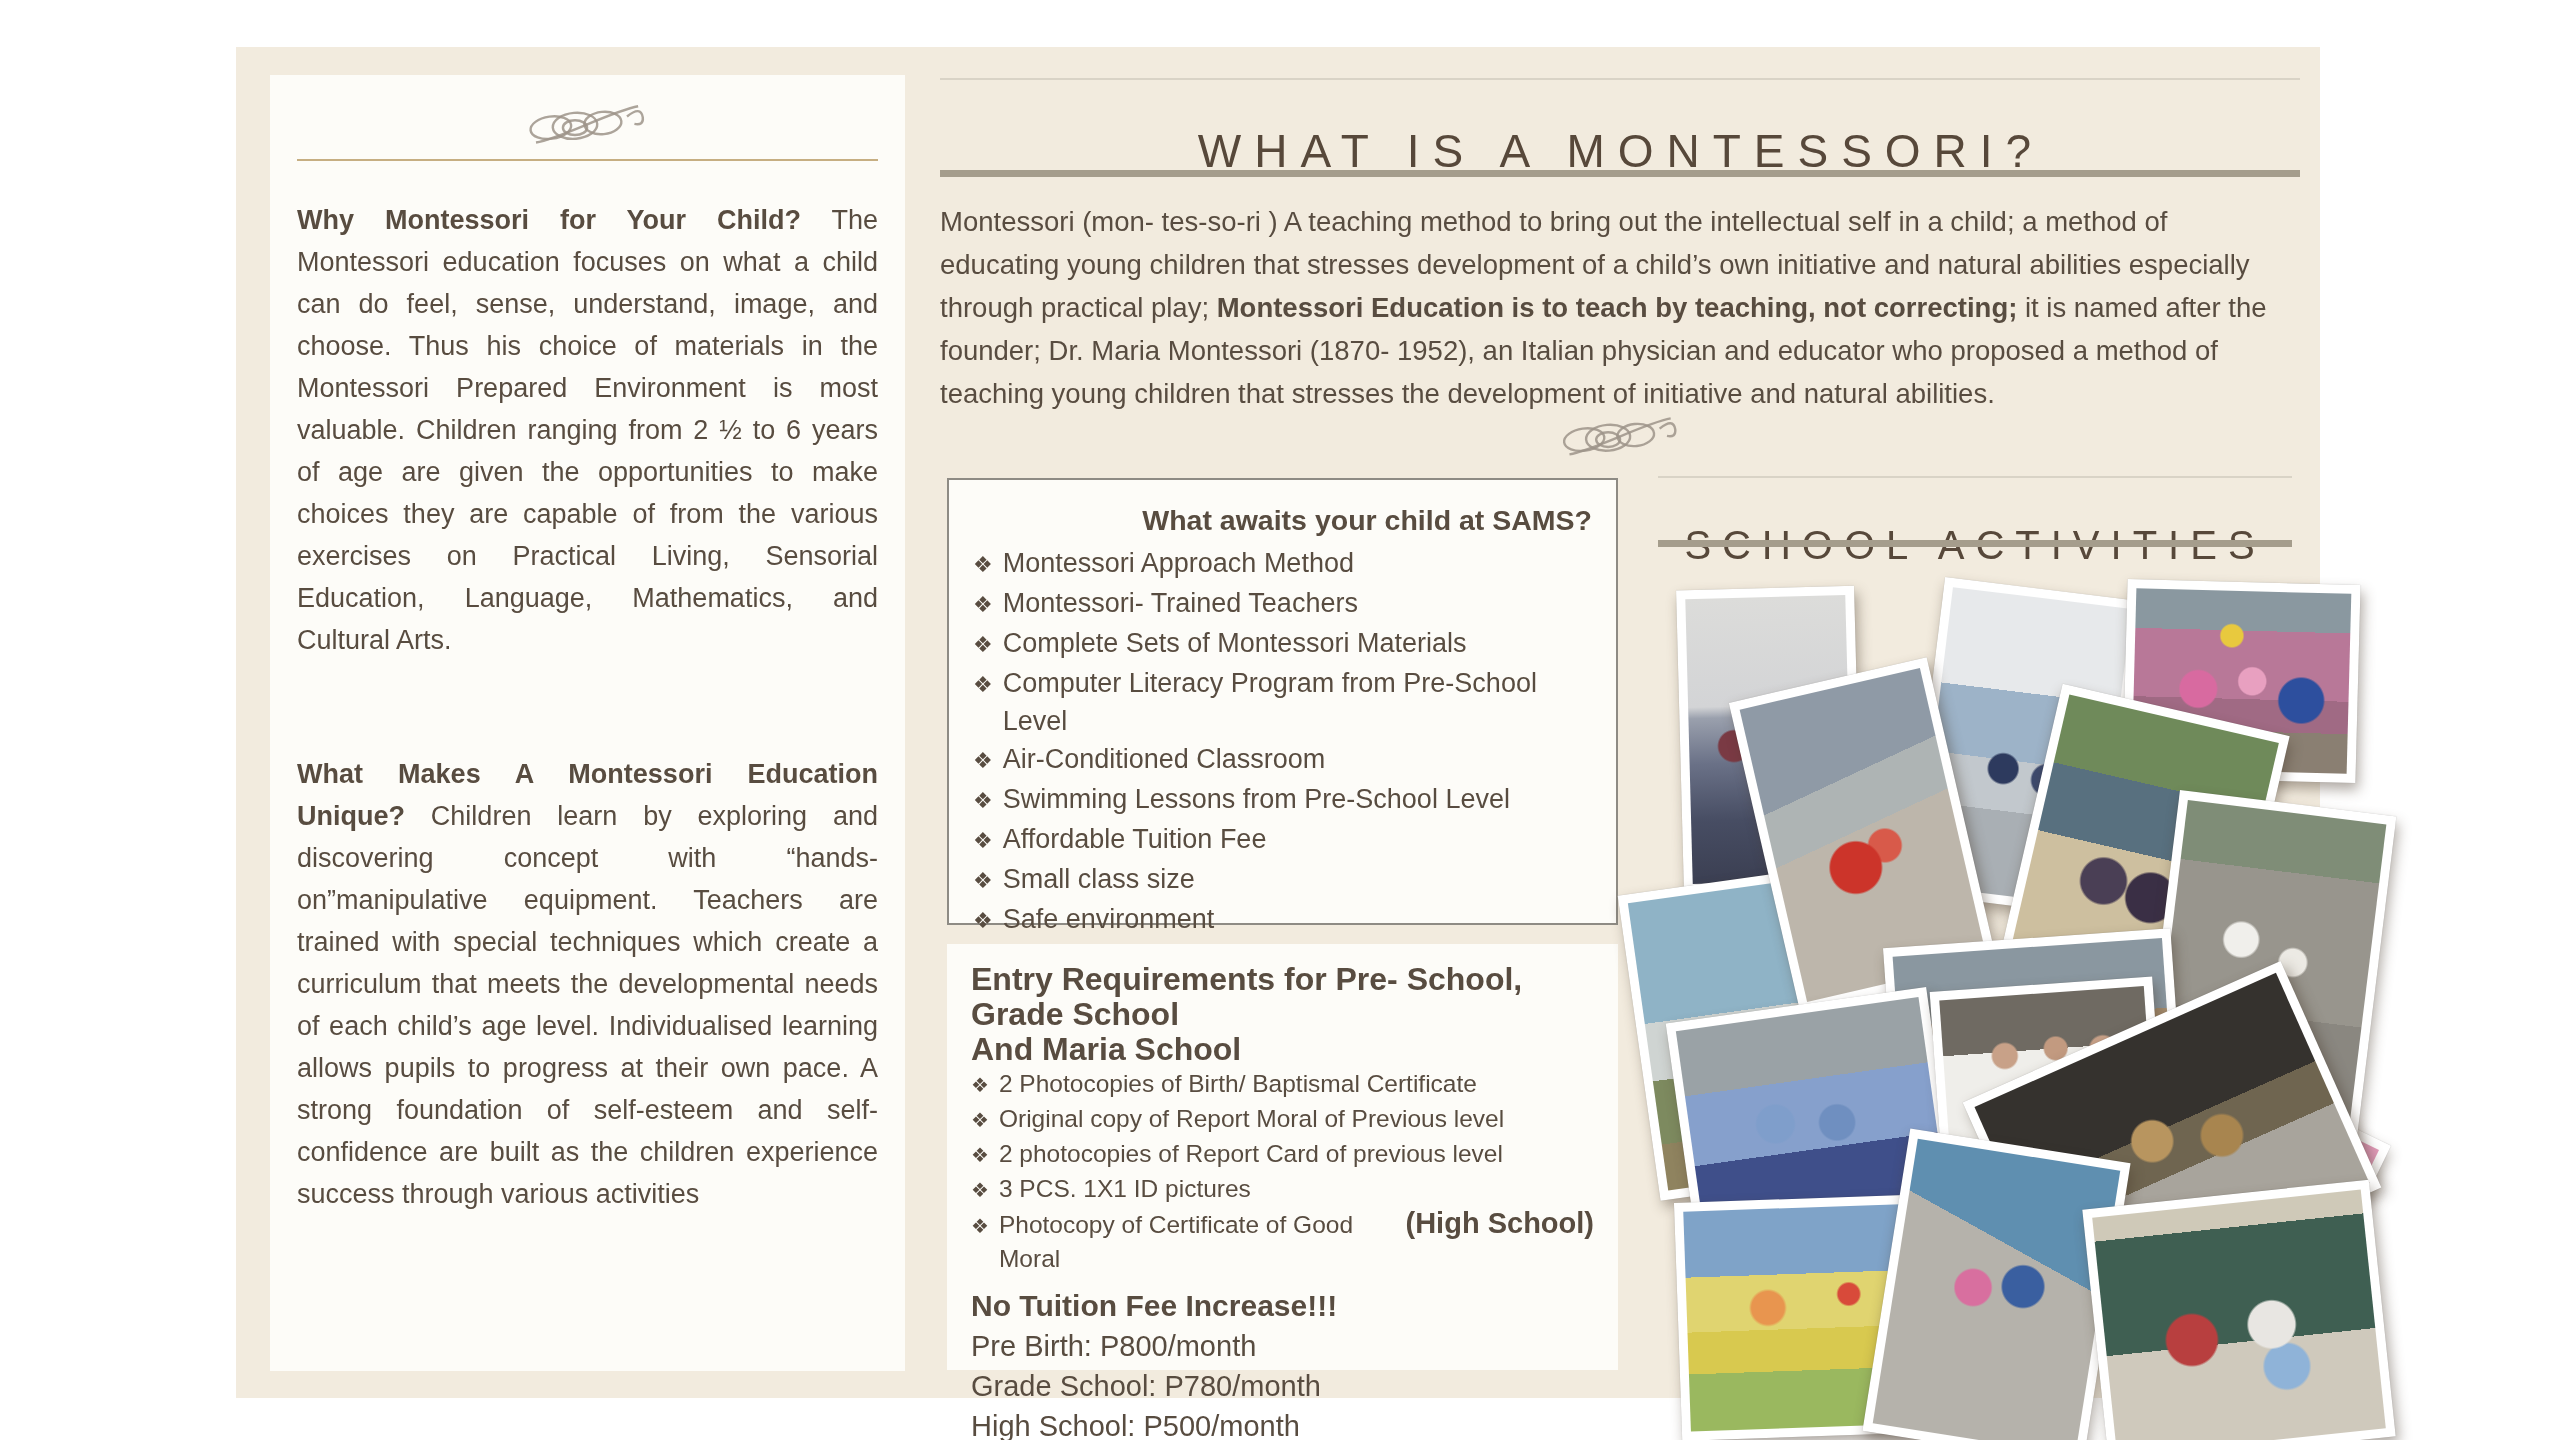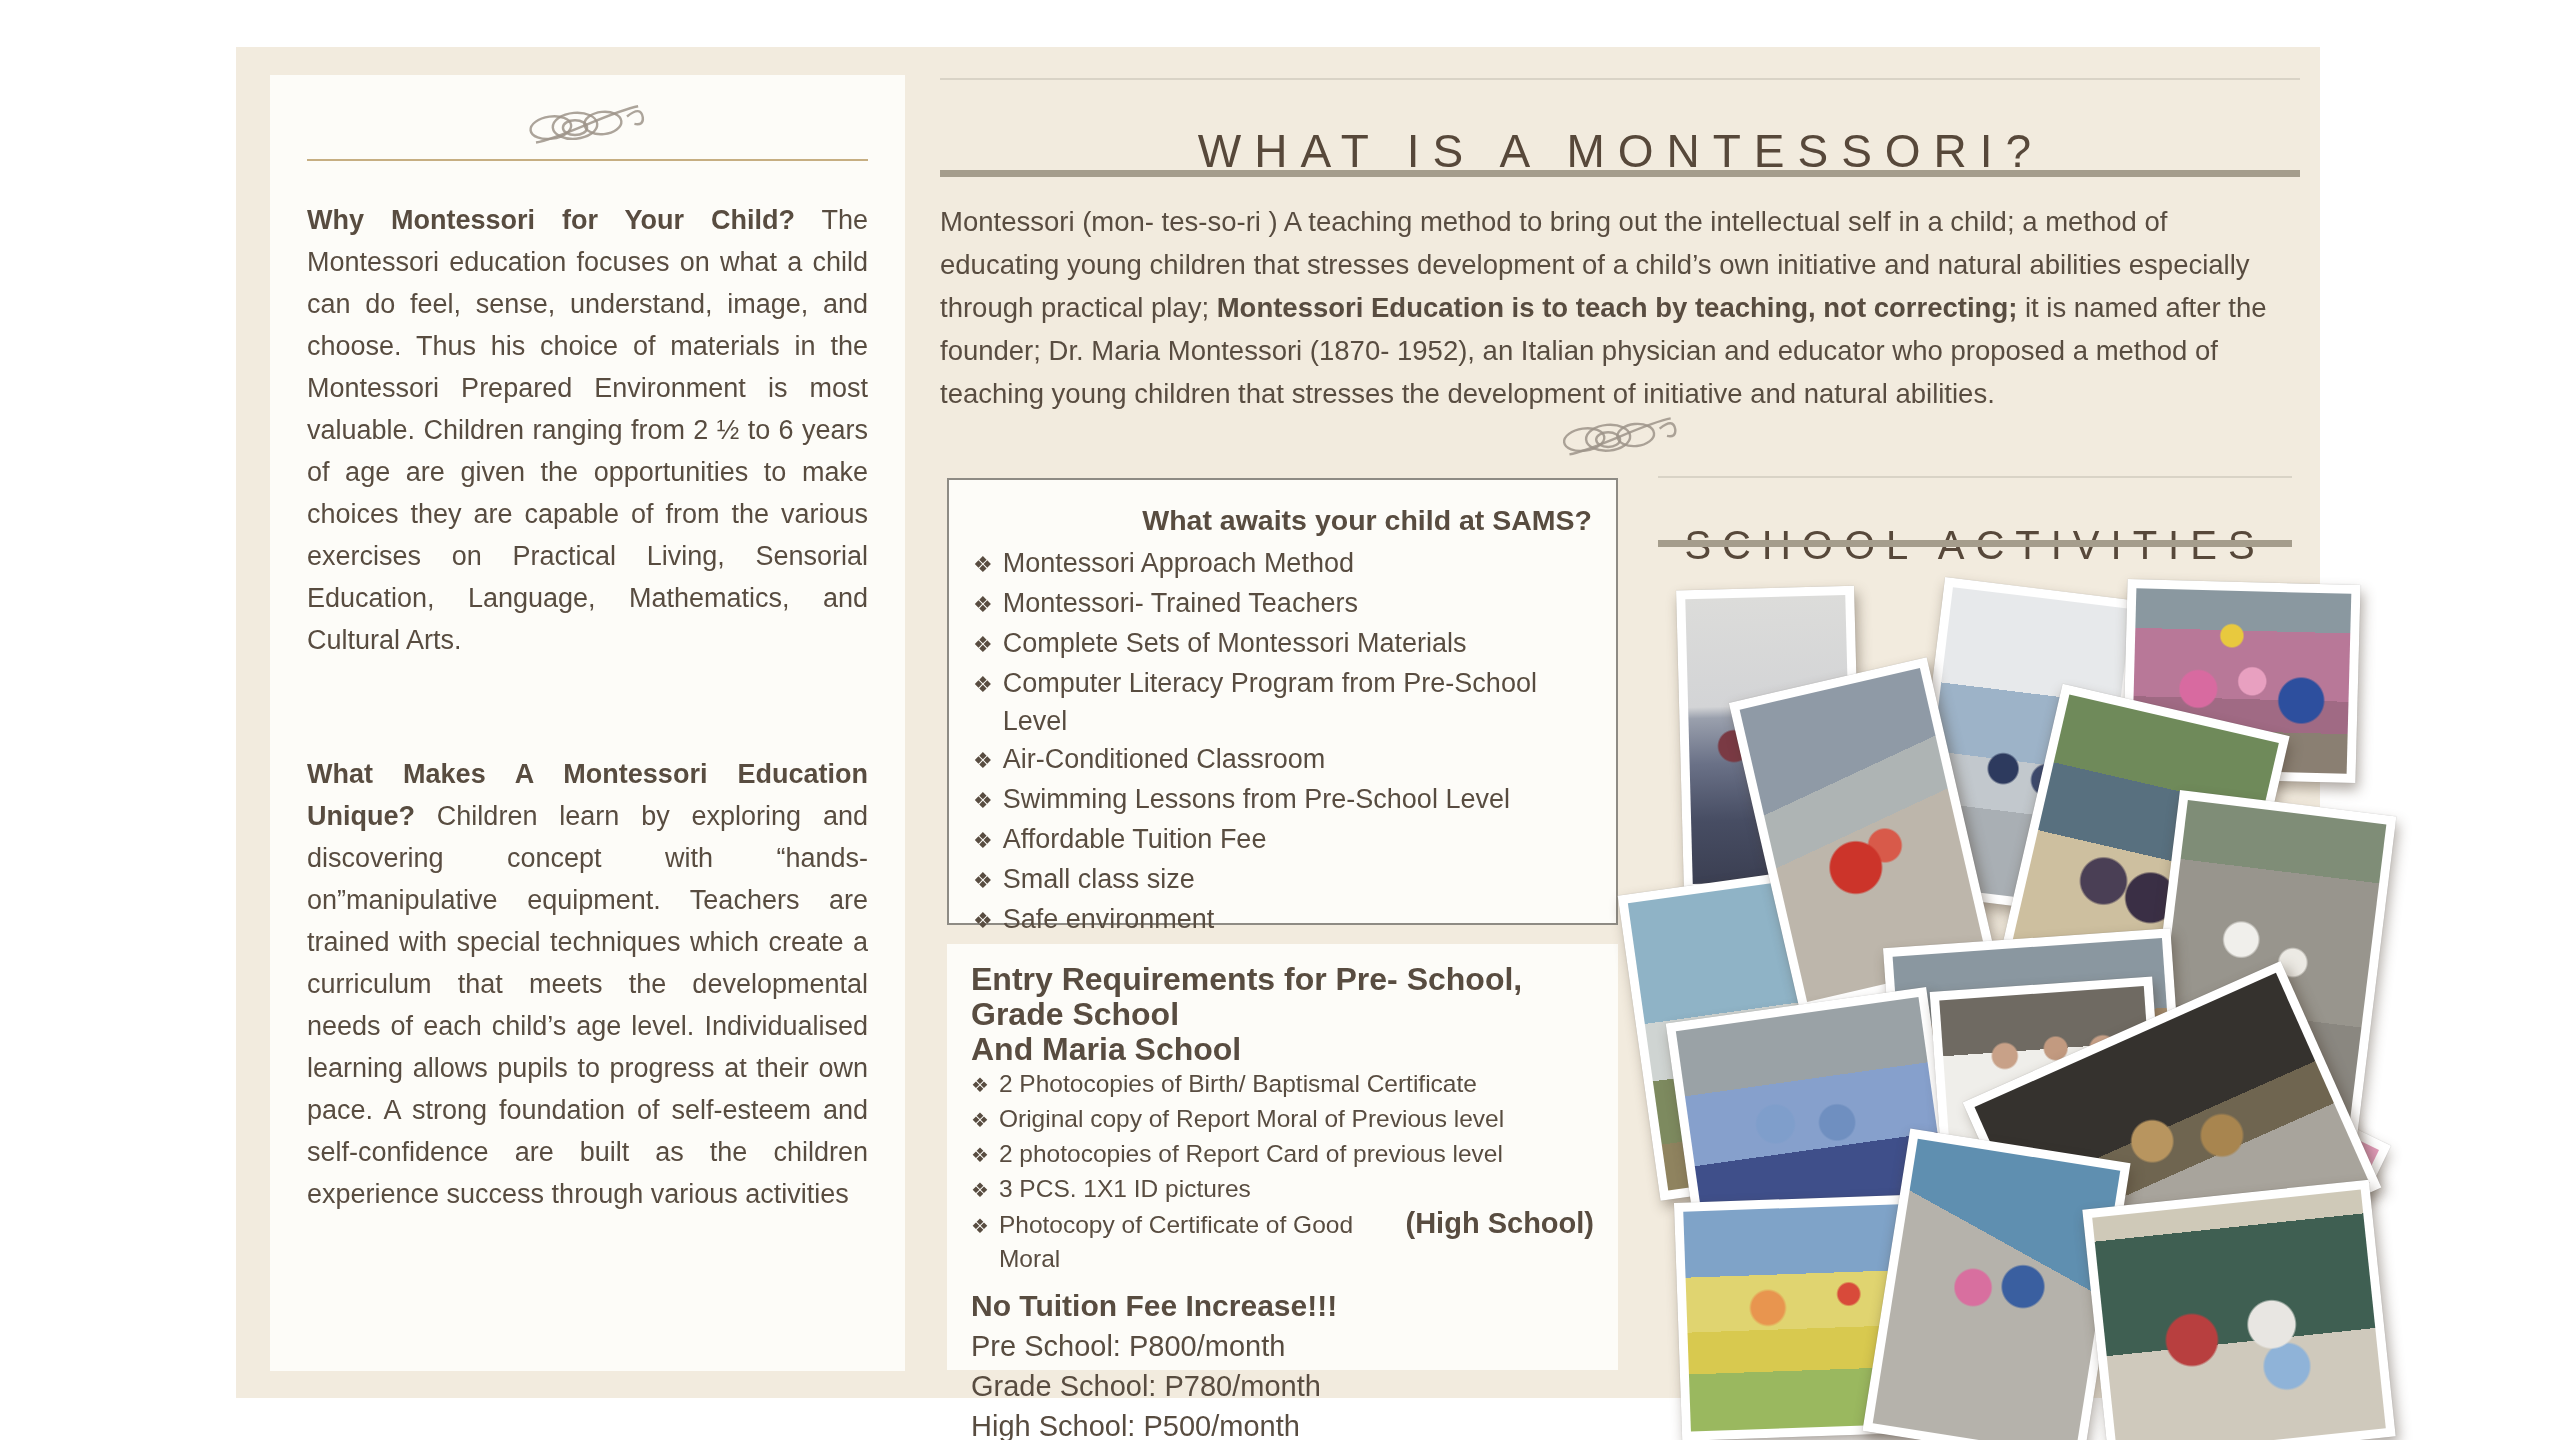--- a/index.html
+++ b/index.html
@@ -1,21 +1,21 @@
 <!DOCTYPE html>
 <html style="--c-panel: #f2ebde; --c-card: #fdfcf8; --c-text: #584c40; --c-heading: #57483a; --c-rule-thin: #d9d3c6; --c-rule-thick: #a59d8c; --c-gold: #c6ae82; --c-box-border: #8e8b84; --c-flourish: #9d948a;"><head>
 <meta charset="utf-8">
 <style>
   html,body{margin:0;padding:0;background:#fff;}
   .stage{position:relative;width:2560px;height:1440px;background:#fff;overflow:hidden;
          font-family:"Liberation Sans","DejaVu Sans",sans-serif;color:var(--c-text,#584c40);}
   .panel{position:absolute;left:236px;top:47px;width:2084px;height:1351px;background:var(--c-panel,#f2ebde);}
 
   
-  .card{position:absolute;left:270px;top:75px;width:635px;height:1296px;background:var(--c-card,#fdfcf8);box-sizing:border-box;padding:0 37px;}
+  .card{position:absolute;left:270px;top:75px;width:635px;height:1296px;background:var(--c-card,#fdfcf8);box-sizing:border-box;padding:0 27px;}
   .card .flourish{display:block;margin:24px auto 0 auto;}
   .gold-rule{height:2px;background:var(--c-gold,#c6ae82);margin-top:12px;}
   .para{font-size:27px;line-height:42px;text-align:justify;margin:0;}
   .para b{font-weight:bold;}
   .para.first{margin-top:38px;}
   .para.second{margin-top:92px;}
 
   
   .main{position:absolute;left:940px;top:78px;width:1362px;}
   .rule-thin{position:absolute;left:0;width:1360px;height:2px;background:var(--c-rule-thin,#d9d3c6);}
@@ -166,21 +166,21 @@
         <span>3 PCS. 1X1 ID pictures</span>
       </div>
     <div class="req-last">
       <div class="li">
           <span class="bullet">❖</span>
           <span>Photocopy of Certificate of Good Moral</span>
         </div>
       <span class="hs-note">(High School)</span>
     </div>
     <p class="no-increase">No Tuition Fee Increase!!!</p>
-    <p class="fee">Pre School: P800/month</p>
+    <p class="fee">Pre Birth: P800/month</p>
     <p class="fee">Grade School: P780/month</p>
     <p class="fee">High School: P500/month</p>
   </section>
 
   <section class="activities-head">
     <div class="rule-thin"></div>
     <h2 class="activities-title">SCHOOL ACTIVITIES</h2>
     <div class="rule-thick"></div>
   </section>
 

